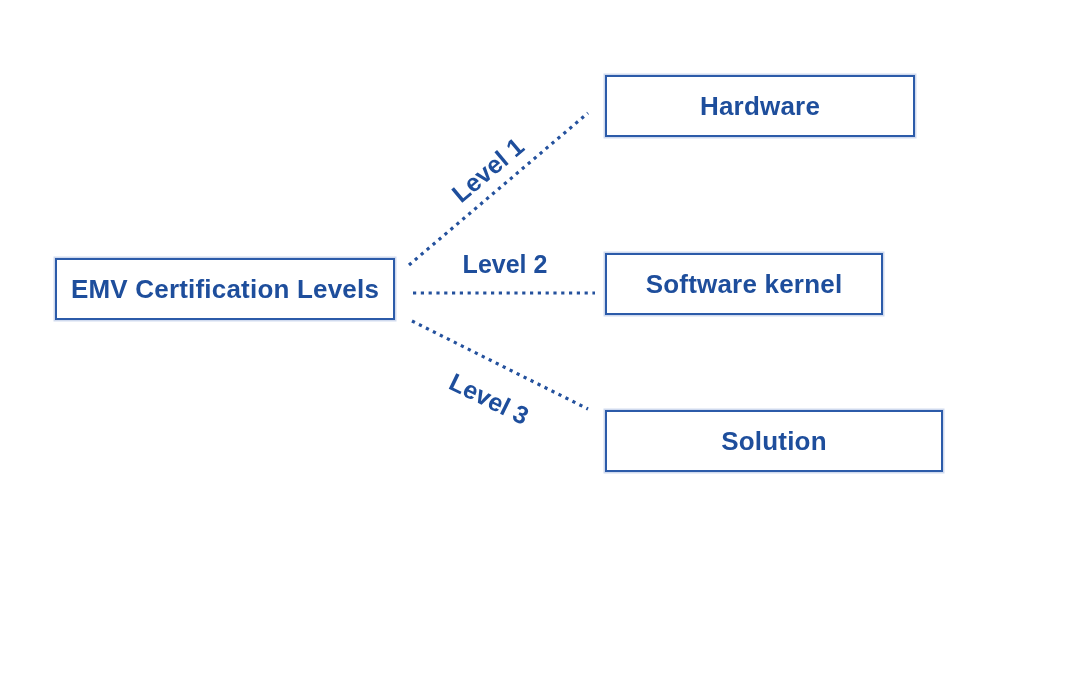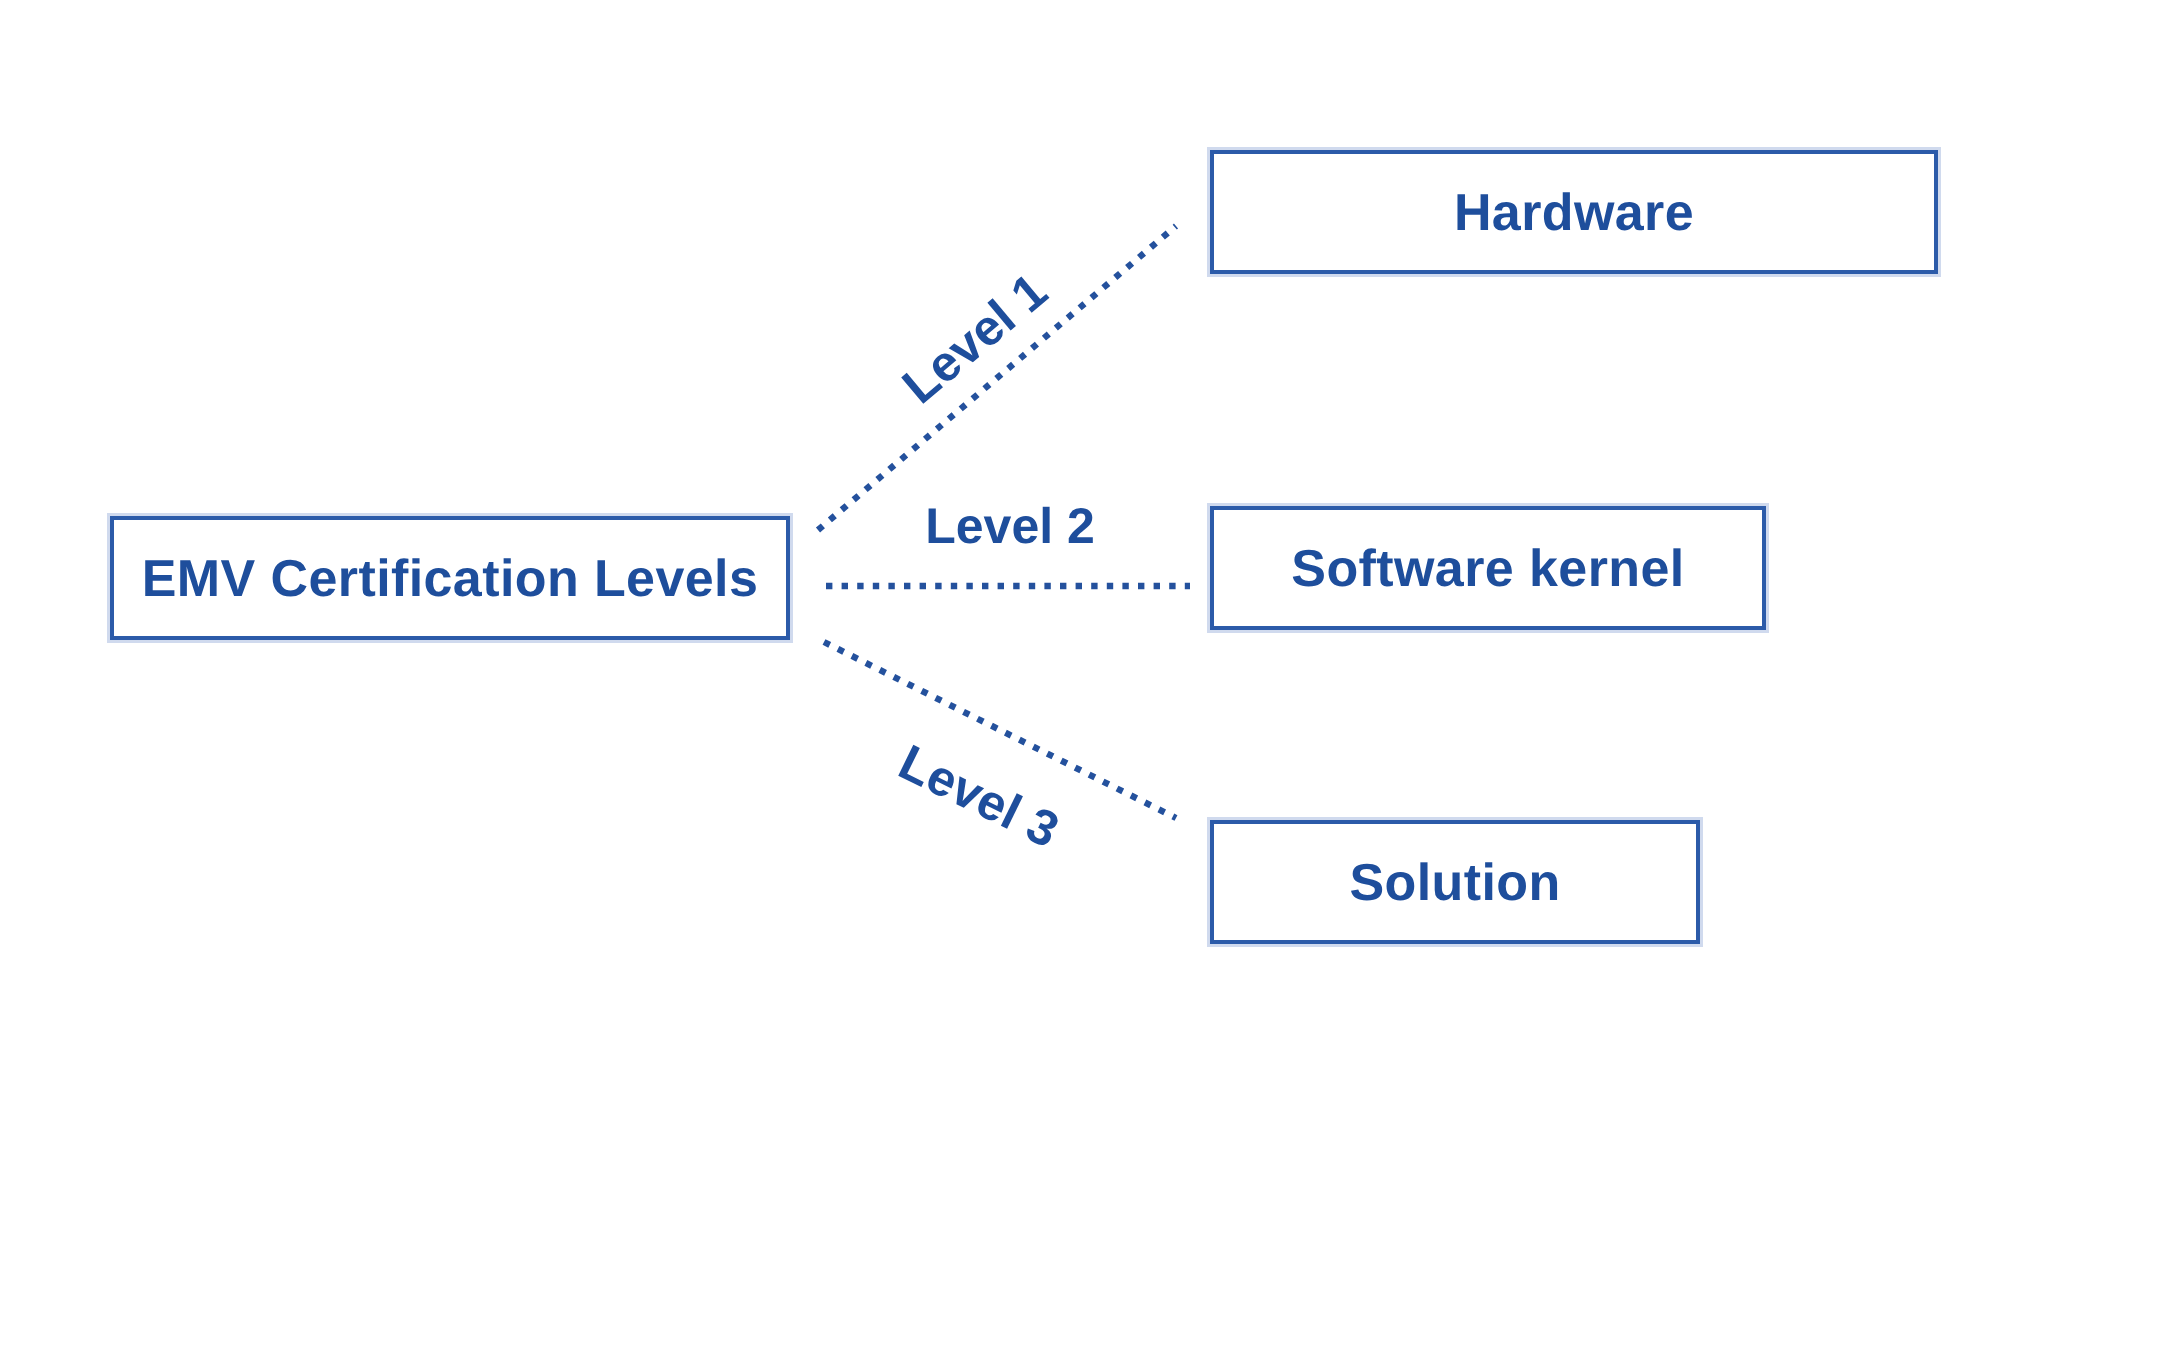--- a/index.html
+++ b/index.html
@@ -19,23 +19,23 @@
     justify-content: center;
     background: #ffffff;
     border: 2px solid #2c5ba9;
     box-shadow: 0 0 0 1.5px rgba(120,150,205,0.35);
     color: #1e4e9c;
     font-weight: 700;
     font-size: 26px;
     letter-spacing: 0.2px;
   }
   .node-root      { left: 55px;  top: 258px; width: 340px; height: 62px; align-items: center; }
-  .node-hardware  { left: 605px; top: 75px;  width: 364px; height: 62px; }
+  .node-hardware  { left: 605px; top: 75px;  width: 310px; height: 62px; }
   .node-software  { left: 605px; top: 253px; width: 278px; height: 62px; }
-  .node-solution  { left: 605px; top: 410px; width: 245px; height: 62px; }
+  .node-solution  { left: 605px; top: 410px; width: 338px; height: 62px; }
 
   svg.connectors {
     position: absolute;
     left: 0; top: 0;
     width: 1080px; height: 675px;
     pointer-events: none;
   }
   .edge-label {
     position: absolute;
     color: #1e4e9c;

